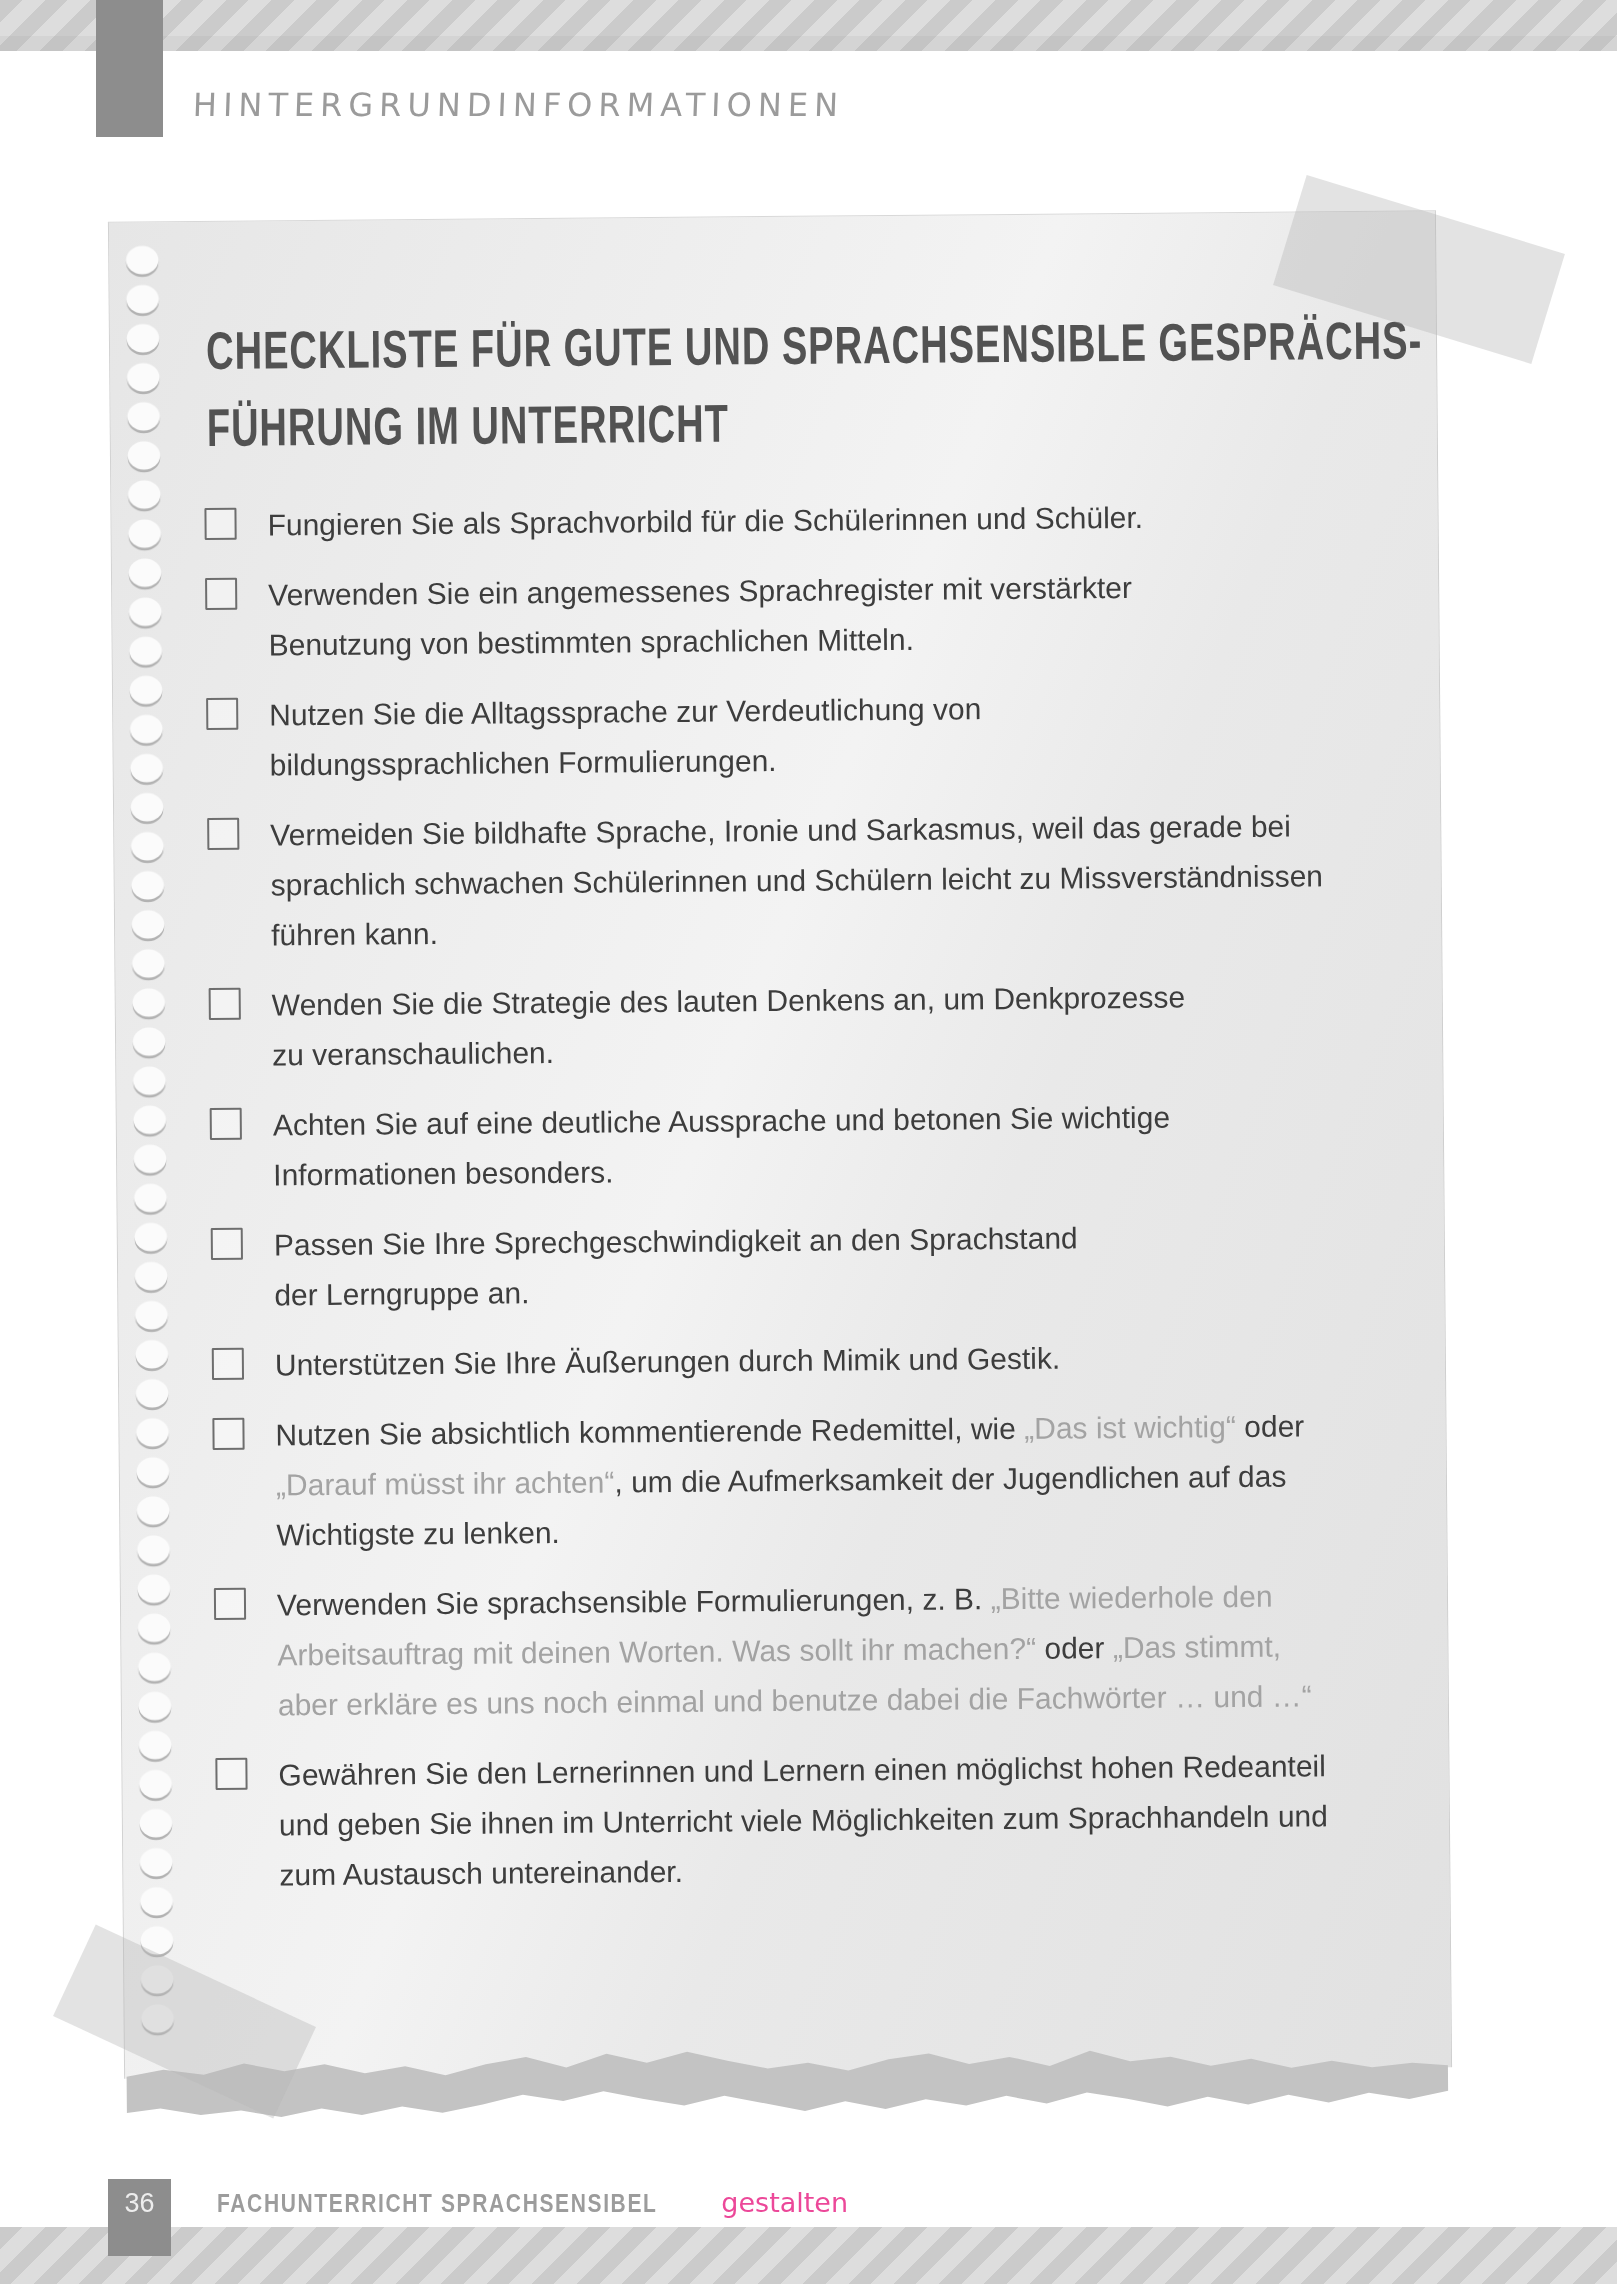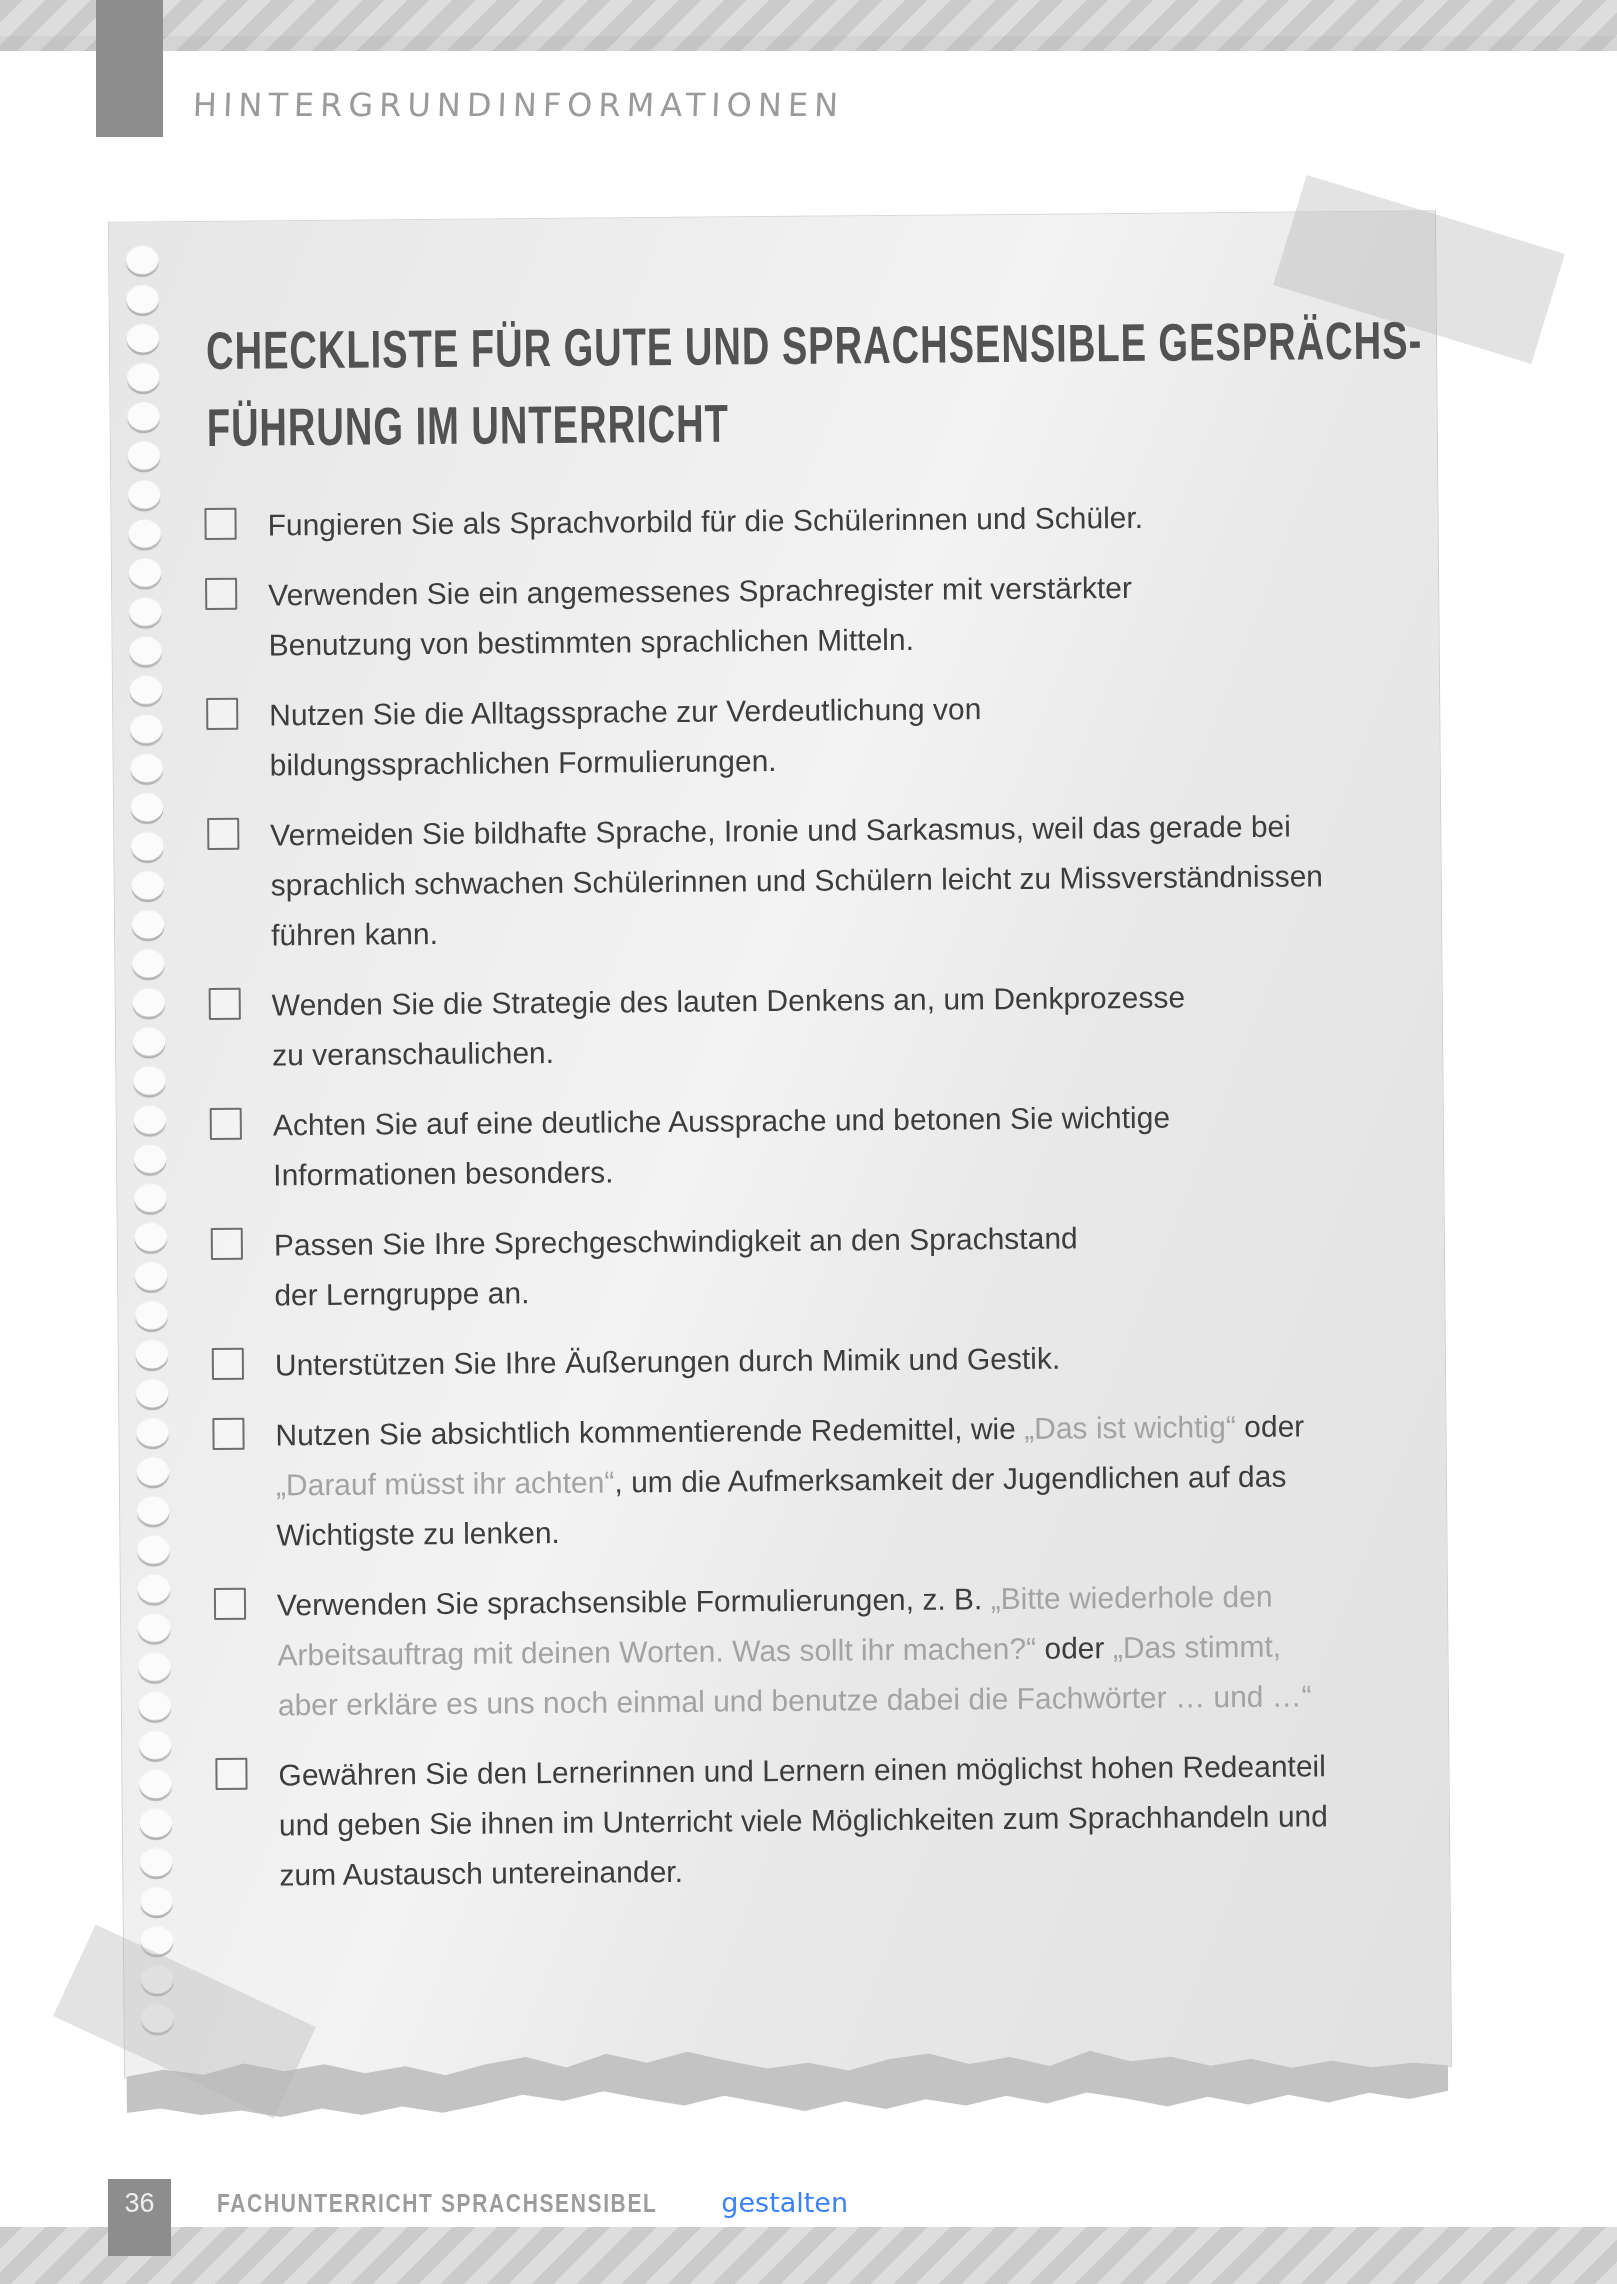--- a/index.html
+++ b/index.html
@@ -44,21 +44,21 @@
   .tape-top-right{left:1284px;top:212px;width:270px;height:115px;transform:rotate(17deg);}
   .tape-bottom-left{left:63px;top:1971px;width:243px;height:101px;transform:rotate(25deg);}
 
   
   .page-number-box{position:absolute;left:108px;top:2179px;width:63px;height:77px;background:#8d8d8d;
                    z-index:6;text-align:center;}
   .page-number{display:inline-block;margin-top:9.4px;font-size:27px;color:#ededed;}
   .footer-title{position:absolute;left:217px;top:2187px;z-index:6;white-space:nowrap;font-size:25.6px;}
   .footer-title .bold{display:inline-block;font-weight:bold;letter-spacing:2px;color:#9c9c9c;
                       transform:scaleX(0.82);transform-origin:left;}
-  .footer-title .script{font-family:"DejaVu Sans",sans-serif;font-weight:normal;color:#3b82f6;
+  .footer-title .script{font-family:"DejaVu Sans",sans-serif;font-weight:normal;color:#ec4899;
                         font-size:27px;margin-left:-40px;}
 </style>
 </head>
 <body>
 
 <div id="canvas">
 
   <div class="stripes stripes-top"></div>
 
   <div class="accent-bar"></div>

